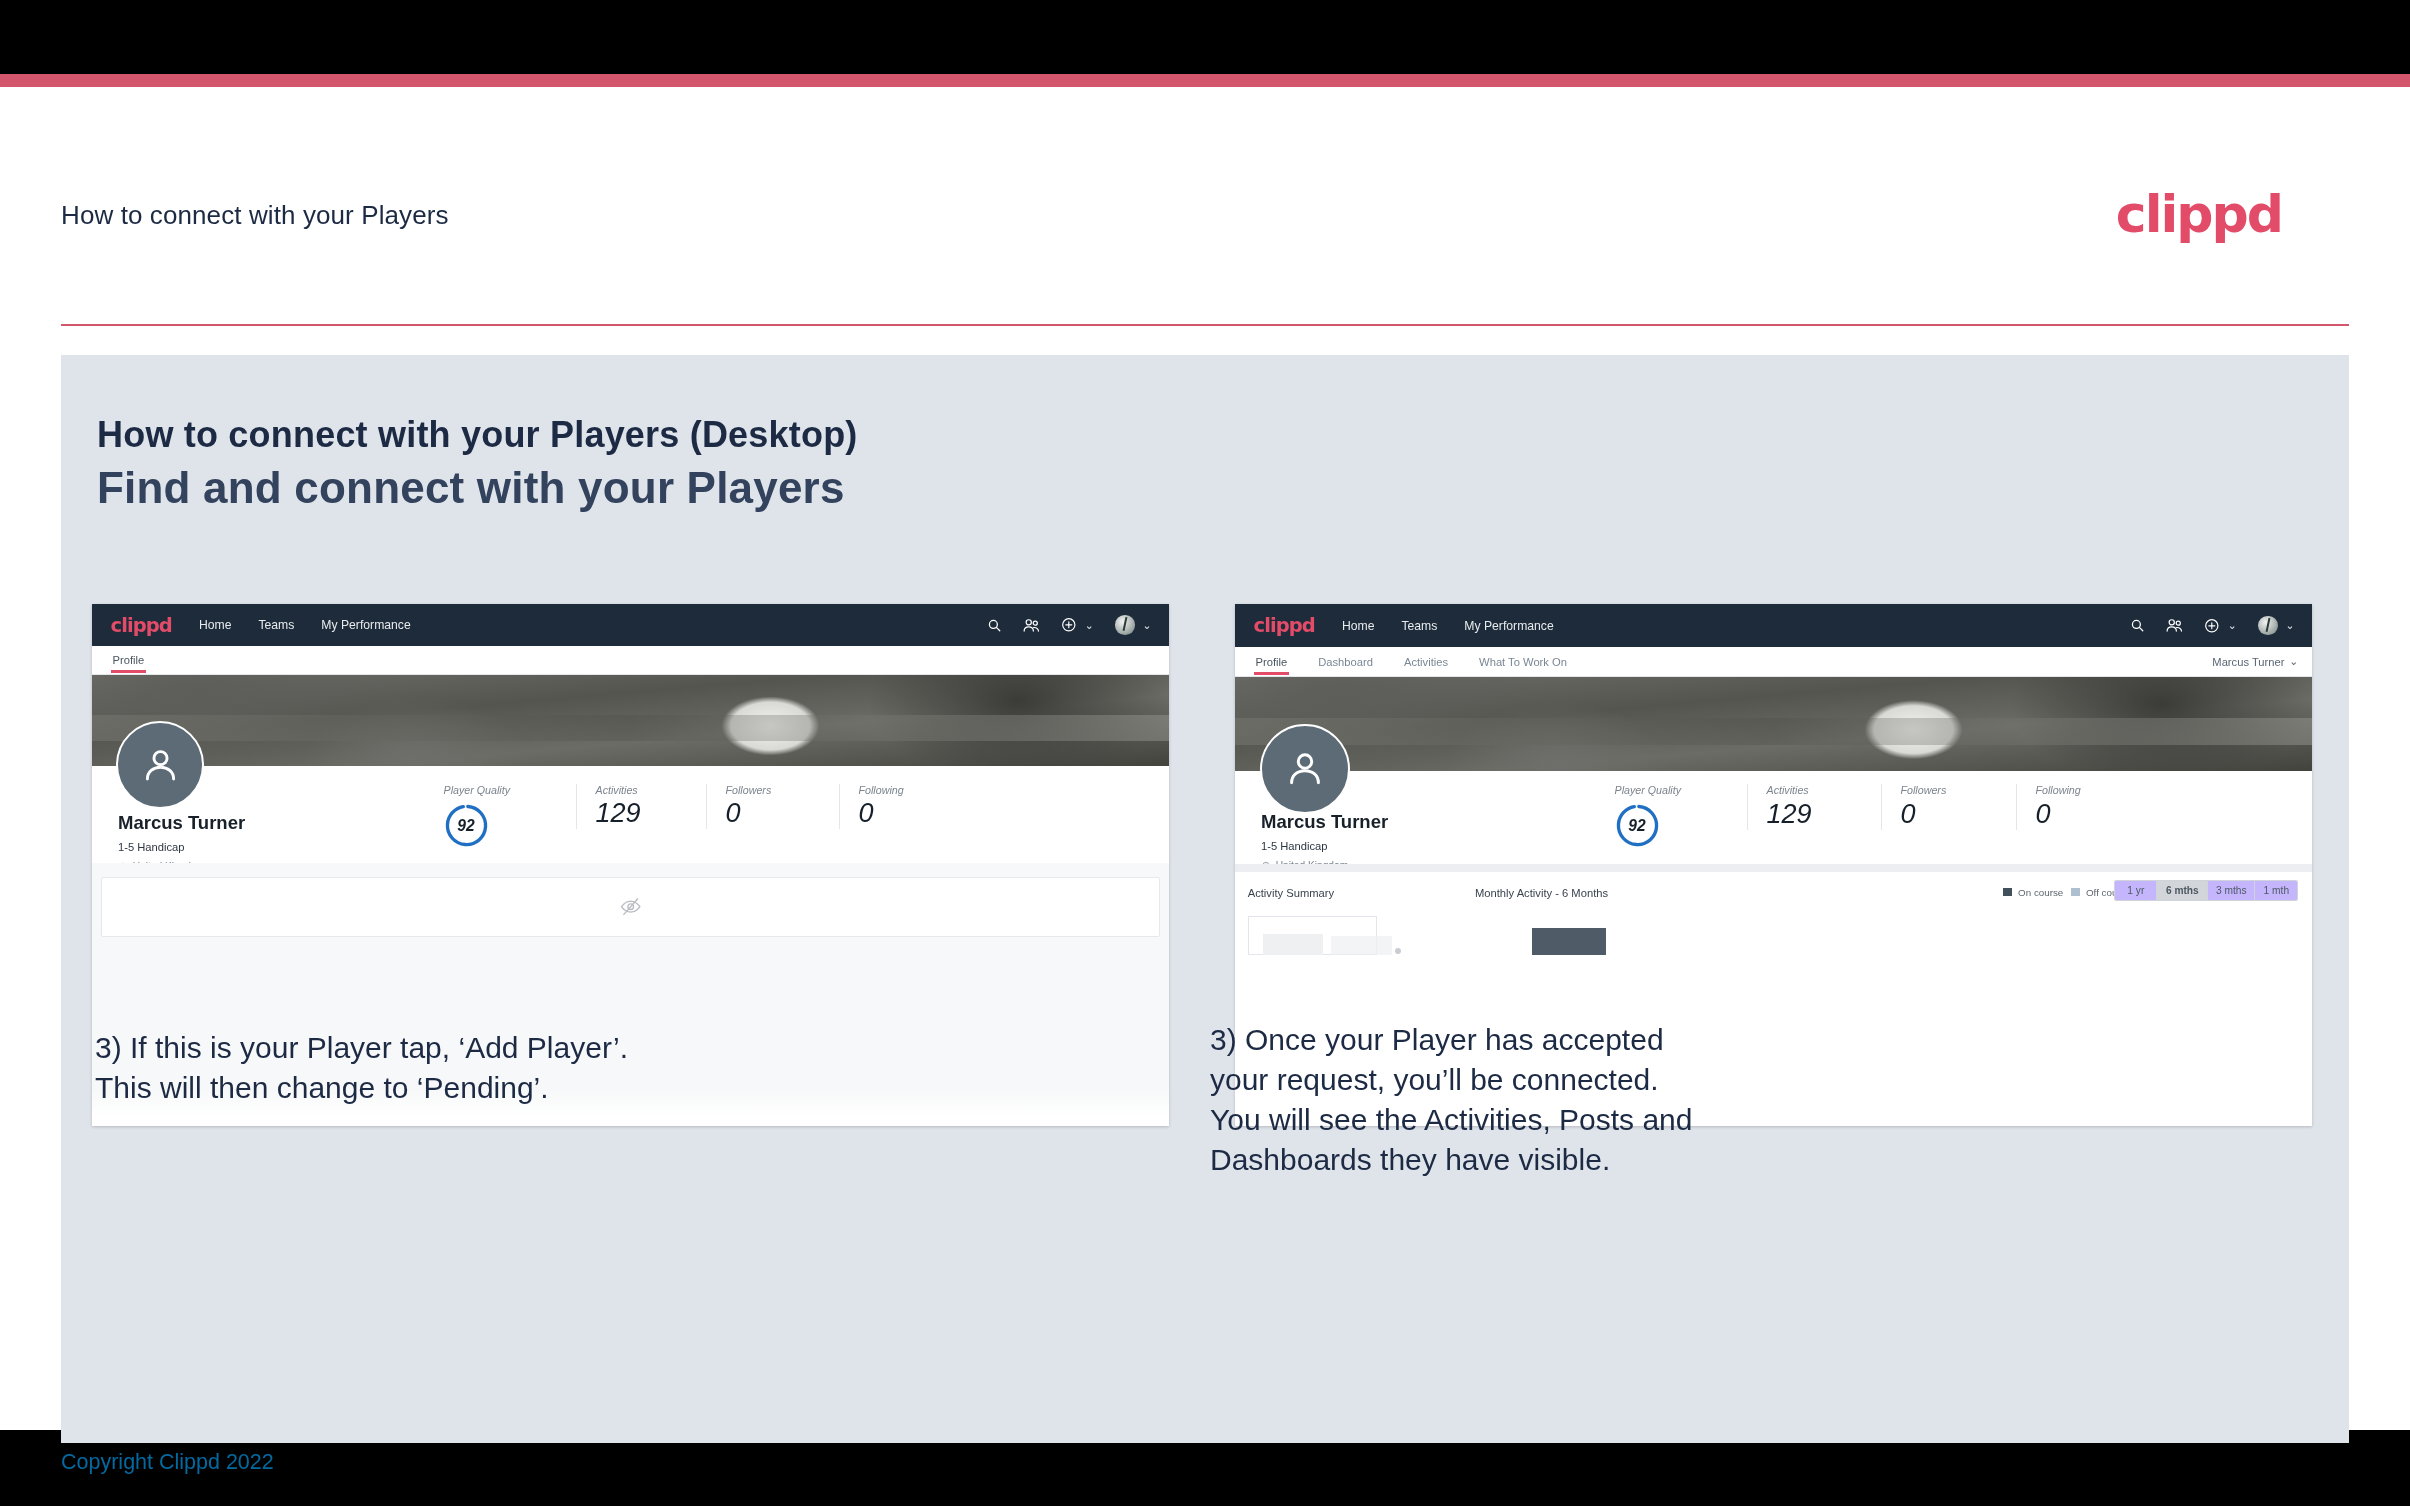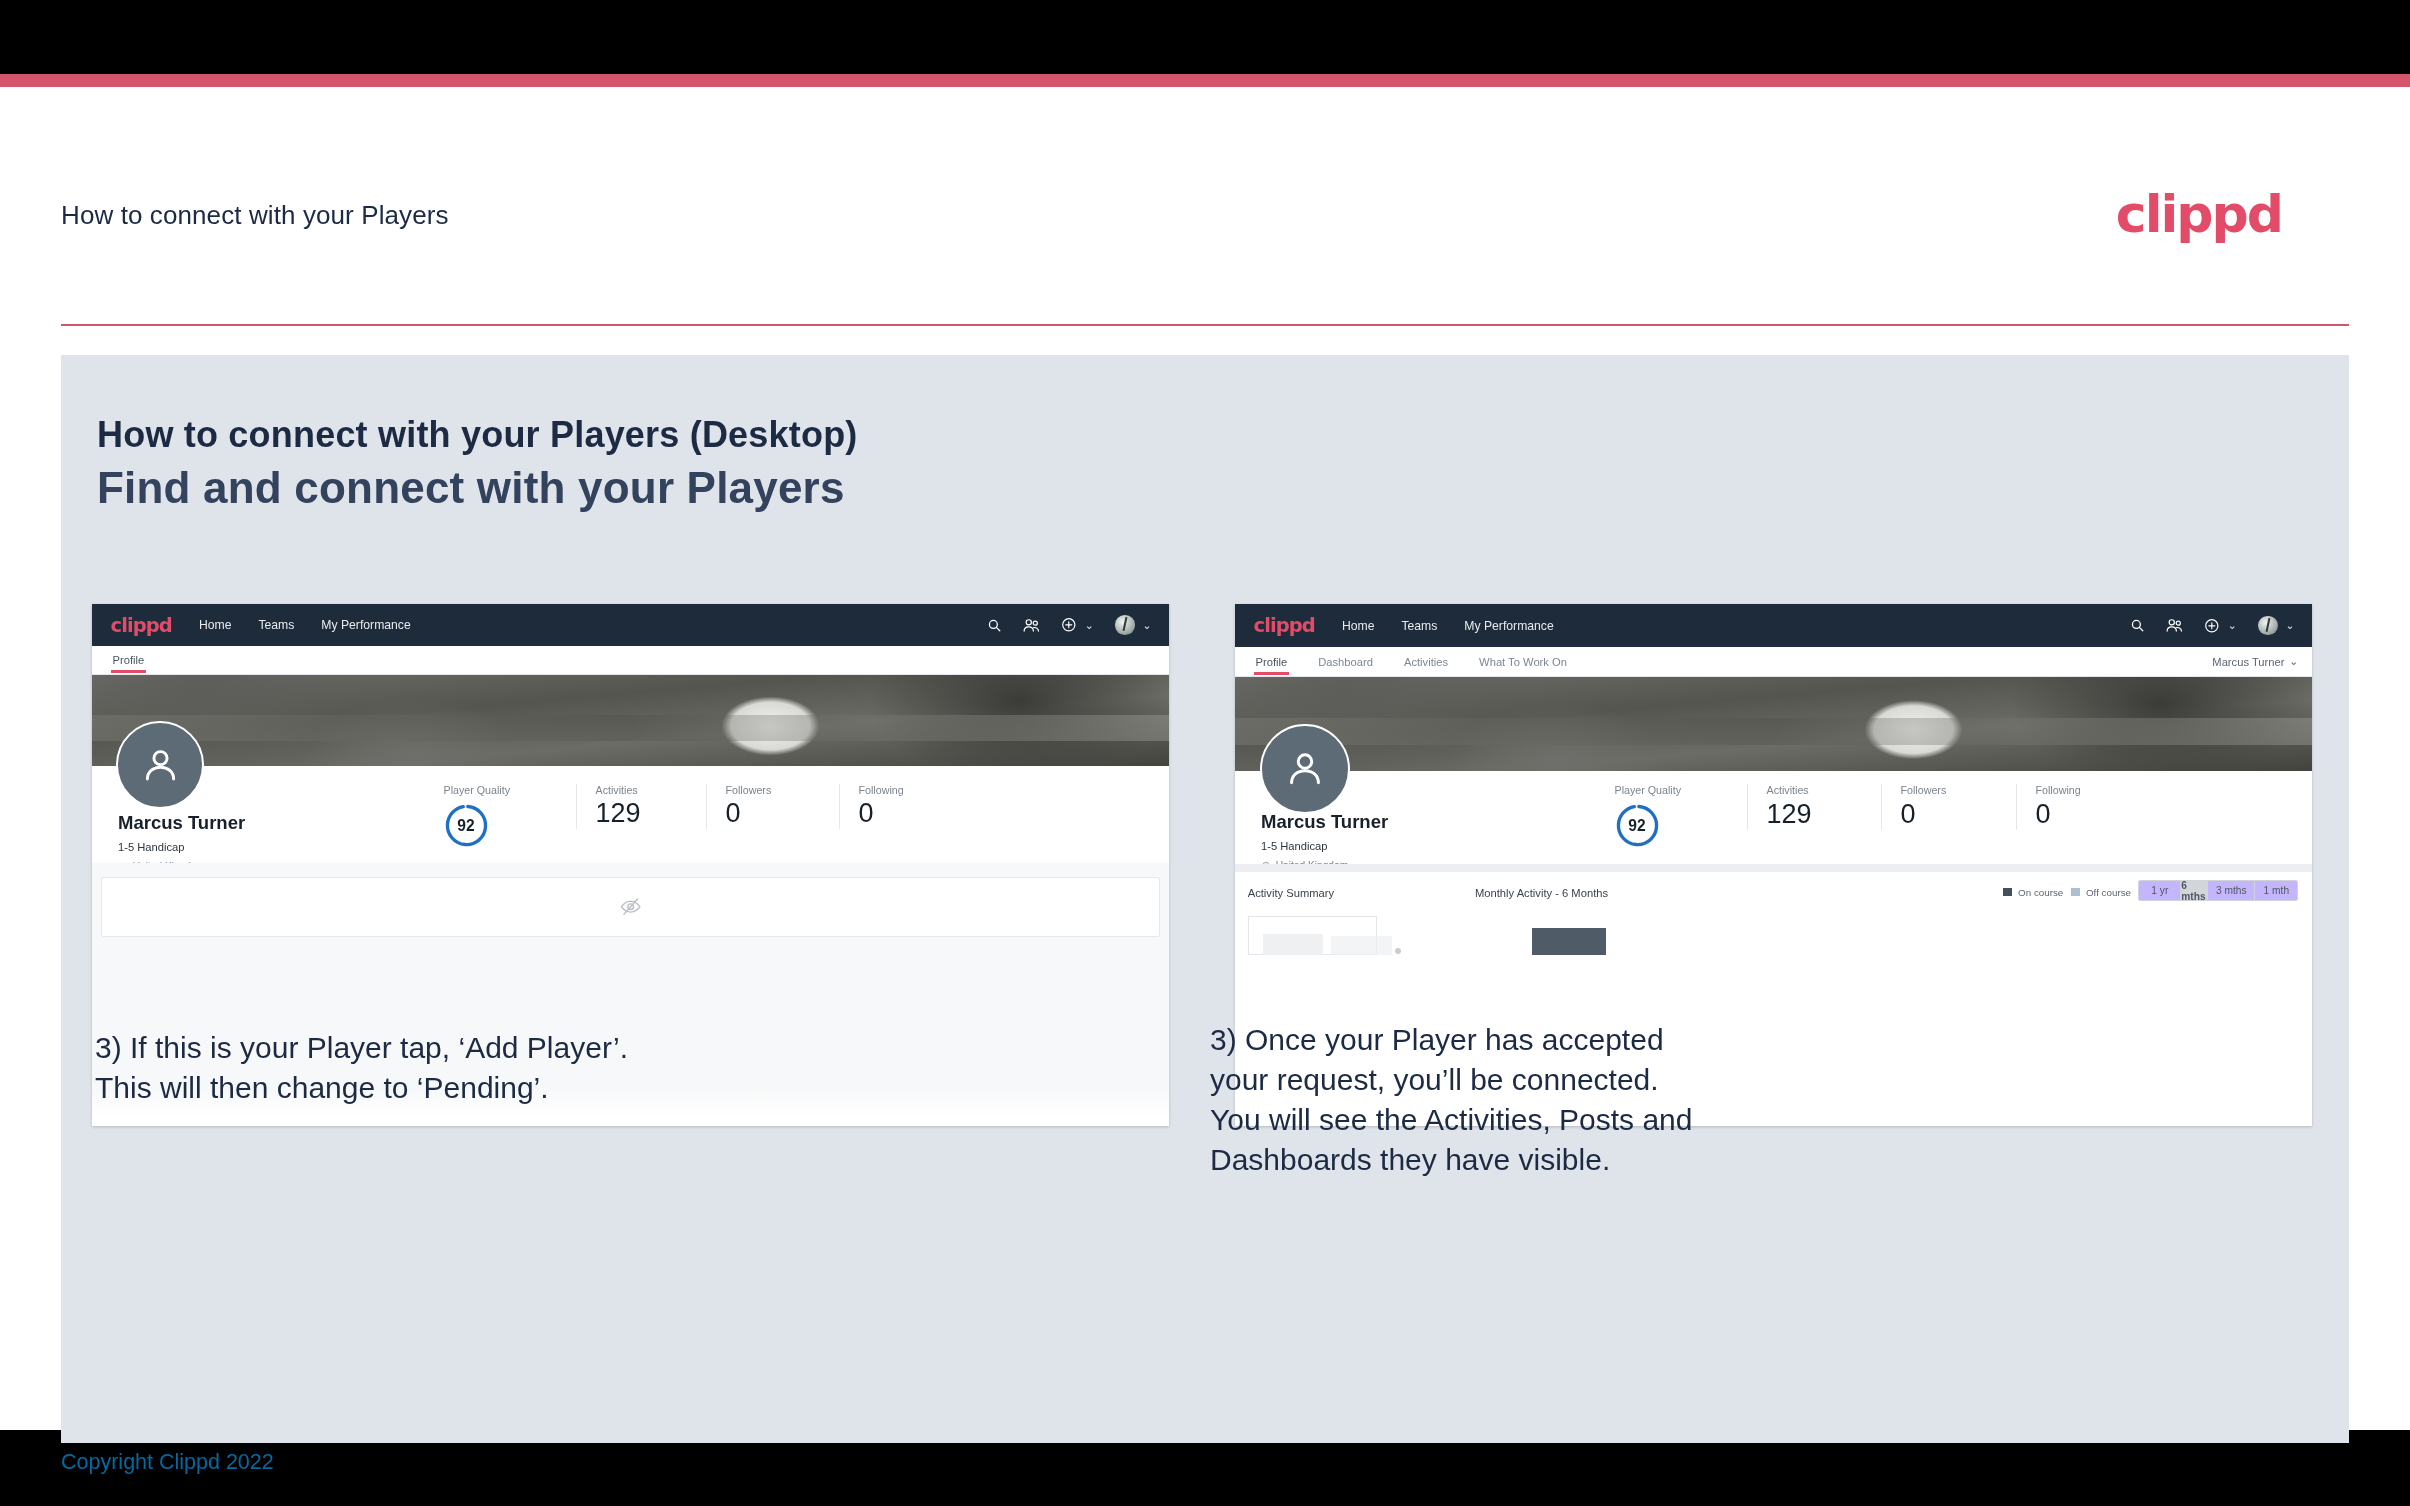--- a/index.html
+++ b/index.html
@@ -96,21 +96,21 @@
   .btnrow { position: absolute; display: flex; }
   .pbtn {
     background: #4a5863; color: #fff; border: none; border-radius: 2px;
     display: inline-flex; align-items: center; justify-content: center;
     font-family: "Liberation Sans", sans-serif;
   }
   .pbtn .gl { margin-left: 8.8px; font-weight: 700; }
 
   
   .stats { position: absolute; display: flex; align-items: flex-start; }
-  .stat { position: relative; }
+  .stat { position: relative; font-style: italic; }
   .stat + .stat { border-left: 1px solid #e4e7ea; }
   .stat-lbl { color: #7b848d; }
   .stat-val { color: #16202b; font-weight: 400; }
   .ring { position: relative; display: flex; align-items: center; justify-content: center; }
   .ring svg { position: absolute; left: 0; top: 0; }
   .ring span { position: relative; font-weight: 700; color: #16202b; }
 
   
   .lowcard { position: absolute; background: #fff; border: 1px solid #e6e9ec; border-radius: 2px;
              display:flex; align-items:center; justify-content:center; }
@@ -386,21 +386,21 @@
               <span>On course</span>
             </span>
             <span class="lg">
               <i class="sw" style="background:#aebfd0;"></i>
               <span>Off course</span>
             </span>
           </div>
 
           <div class="seg" style="right:13.7px; top:7.8px; height:21.5px; font-size:10.2px;">
             <div style="width:41px;">1 yr</div>
-            <div class="on" style="width:27px;">6 mths</div>
+            <div class="on" style="width:51px;">6 mths</div>
             <div style="width:47px;">3 mths</div>
             <div style="width:43px;">1 mth</div>
           </div>
 
           <div class="minichart" style="left:0; top:44px; width:100%; height:39px;">
             <div class="mc-box" style="left:12.7px; top:0; width:129px; height:39px;"></div>
             <div class="mc-bar" style="left:28px; top:17.6px; width:60px; height:21.5px;"></div>
             <div class="mc-bar" style="left:96px; top:19.5px; width:61px; height:19.5px; opacity:.75;"></div>
             <div class="mc-dark" style="left:297px; top:11.7px; width:74px; height:27px;"></div>
             <div style="position:absolute; left:160px; top:32px; width:5.9px; height:5.9px; border-radius:50%; background:#c7cdd3;"></div>

